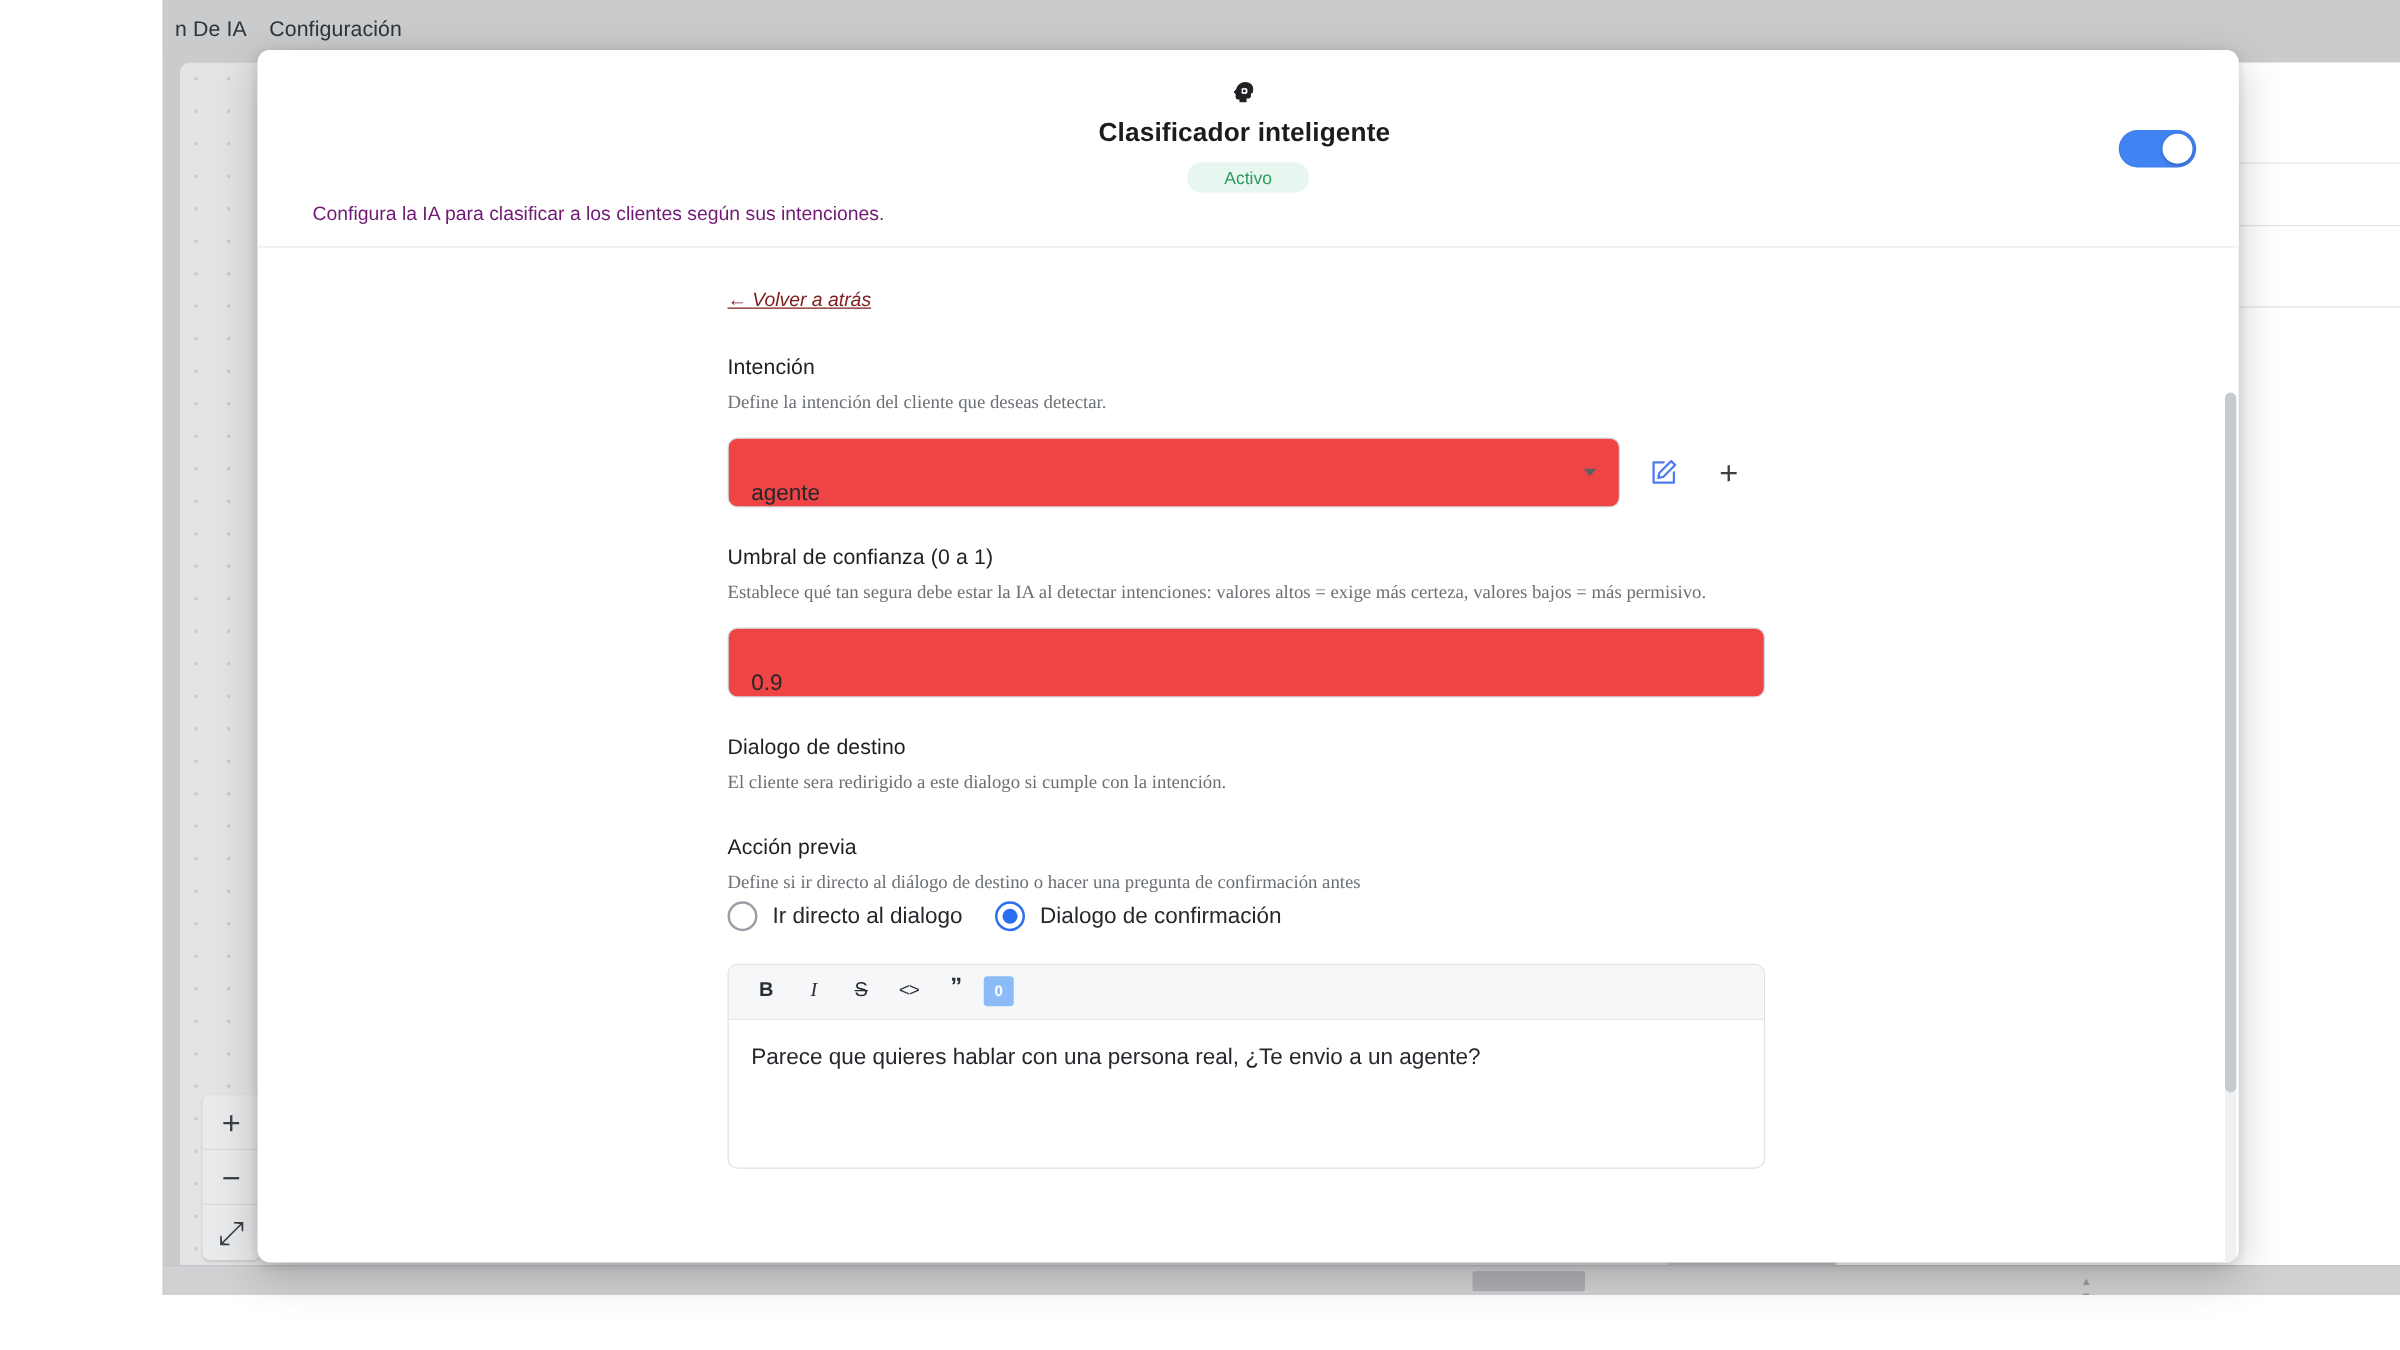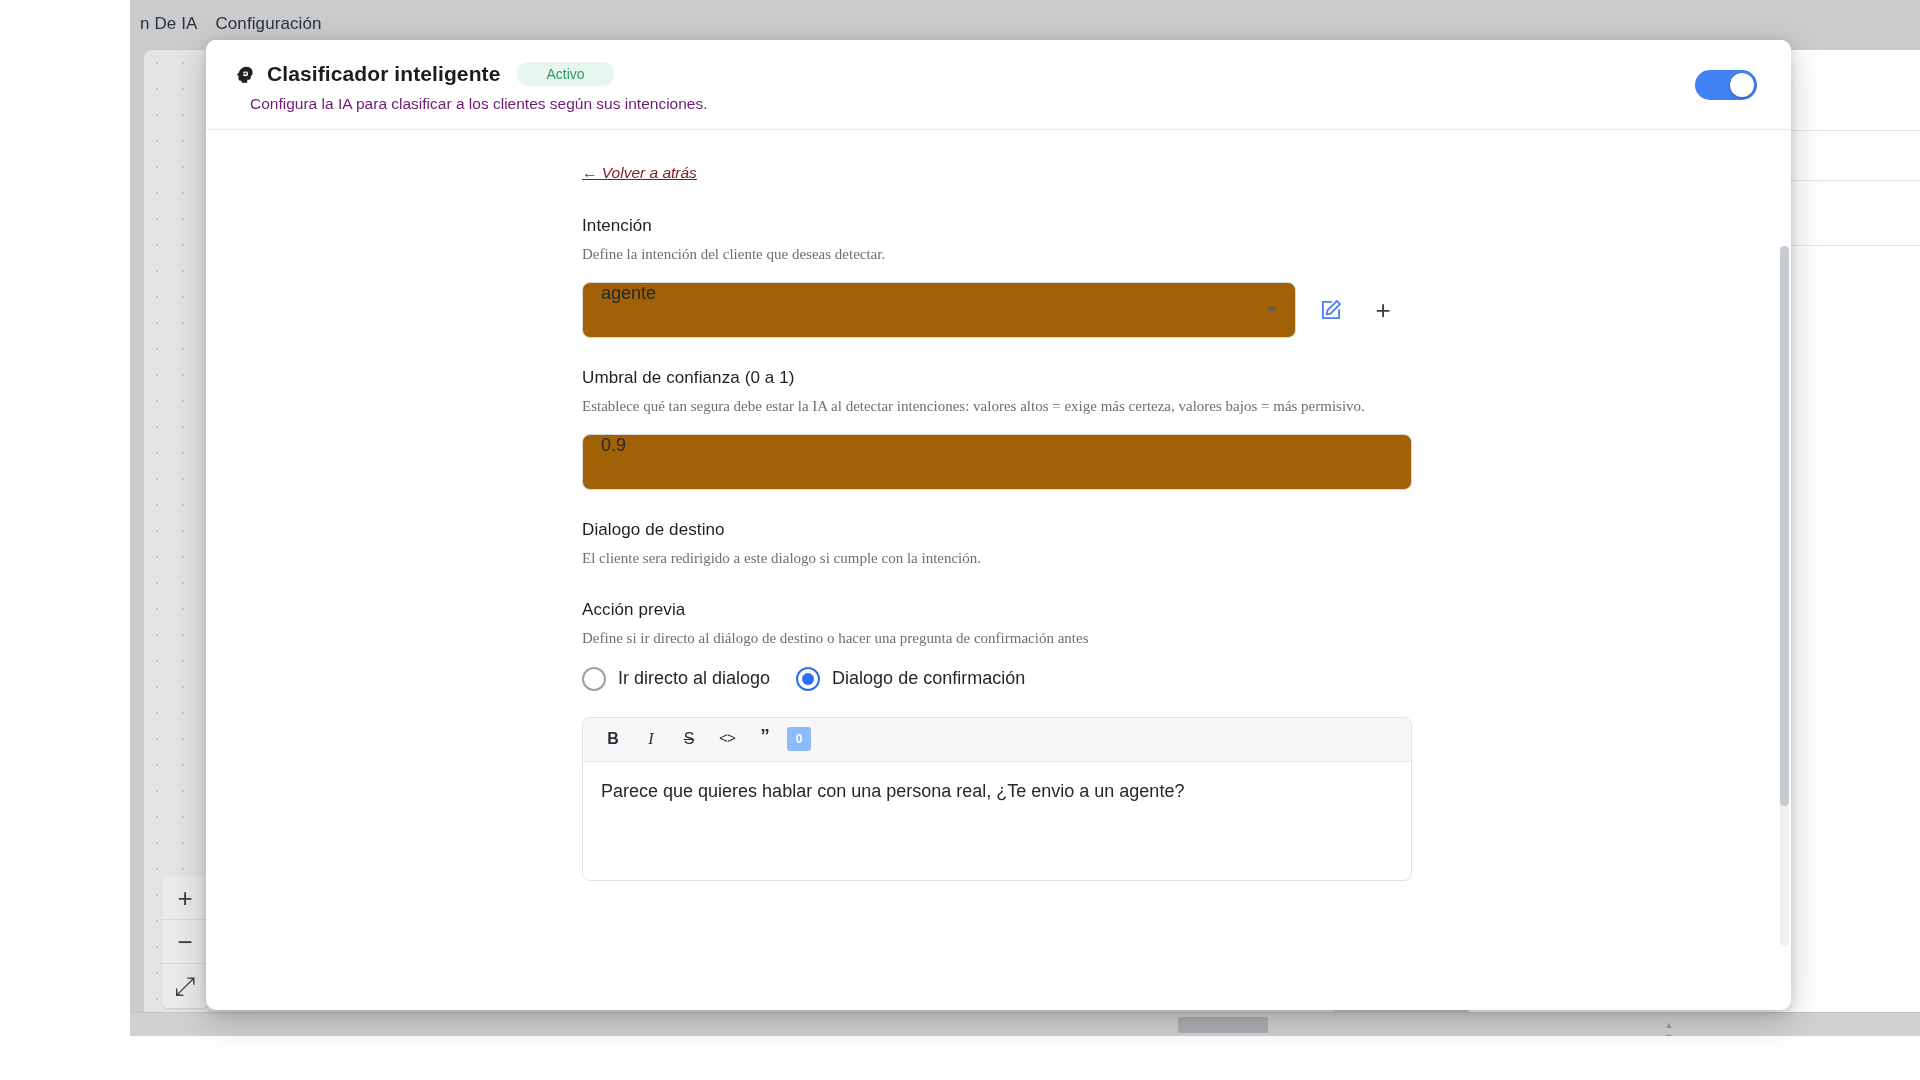--- a/index.html
+++ b/index.html
@@ -109,21 +109,21 @@
     box-shadow: 0 10px 34px rgba(0,0,0,.22), 0 2px 8px rgba(0,0,0,.12);
     overflow: hidden;
   }
 
   .modal-header {
     position: relative;
     padding: 22px 34px 16px 28px;
     border-bottom: 1px solid #e8eaed;
     background: #fff;
   }
-  .mh-row { display: flex; align-items: center; gap: 11px; }
+  .mh-row { display: flex; align-items: center; gap: 11px; flex-direction: column; }
   .mh-icon { width: 22px; height: 22px; display:flex; align-items:center; justify-content:center; color:#1f2125; }
   .mh-title { font-size: 21px; font-weight: bold; color: #1a1c1e; letter-spacing: .1px; }
   .mh-badge {
     font-size: 14px; color: #2e9b5f;
     background: #e7f6ee;
     padding: 4px 29px; border-radius: 11px;
     margin-left: 6px;
   }
   .mh-sub { font-size: 15.5px; color: #701a75; margin-top: 9px; margin-left: 16px; }
 
@@ -164,22 +164,22 @@
   .field-label { font-size: 17px; font-weight: normal; color: #1d1f22; letter-spacing: .1px; }
   .field-help { font-size: 15px; color: #6b7075; margin-top: 7px; line-height: 1.48; max-width: 820px; font-family: Liberation Serif, serif; }
 
   .input-row { display: flex; align-items: center; gap: 0; margin-top: 17px; }
 
   .select-box, .text-input {
     position: relative;
     height: 56px;
     border: 1px solid #d6d9dd;
     border-radius: 8px;
-    background: #a16207;
-    display: flex; align-items: flex-start;
+    background: #ef4444;
+    display: flex; align-items: flex-end;
     padding: 0 18px;
     font-size: 18px; color: #24272b;
   }
   .select-box { width: 714px; }
   .select-box.wide { width: 830px; }
   .text-input  { width: 830px; }
 
   .caret {
     position: absolute; right: 18px; top: 50%;
     transform: translateY(-50%);
@@ -190,21 +190,21 @@
   }
 
   .icon-btn {
     width: 46px; height: 46px;
     display: flex; align-items: center; justify-content: center;
     margin-left: 12px;
     color: #4f7df0;
   }
   .icon-btn.plain { color: #3c4043; font-size: 26px; margin-left: 6px; }
 
-  .radio-row { display: flex; align-items: center; gap: 26px; margin-top: 18px; }
+  .radio-row { display: flex; align-items: center; gap: 26px; margin-top: 4px; }
   .radio-opt { display: flex; align-items: center; gap: 12px; }
   .radio {
     width: 24px; height: 24px; border-radius: 50%;
     border: 2px solid #9aa0a6; background: #fff;
     display: flex; align-items: center; justify-content: center;
   }
   .radio.checked { border-color: #2b6ef0; }
   .radio.checked::after {
     content: ""; width: 12px; height: 12px; border-radius: 50%;
     background: #2b6ef0;

